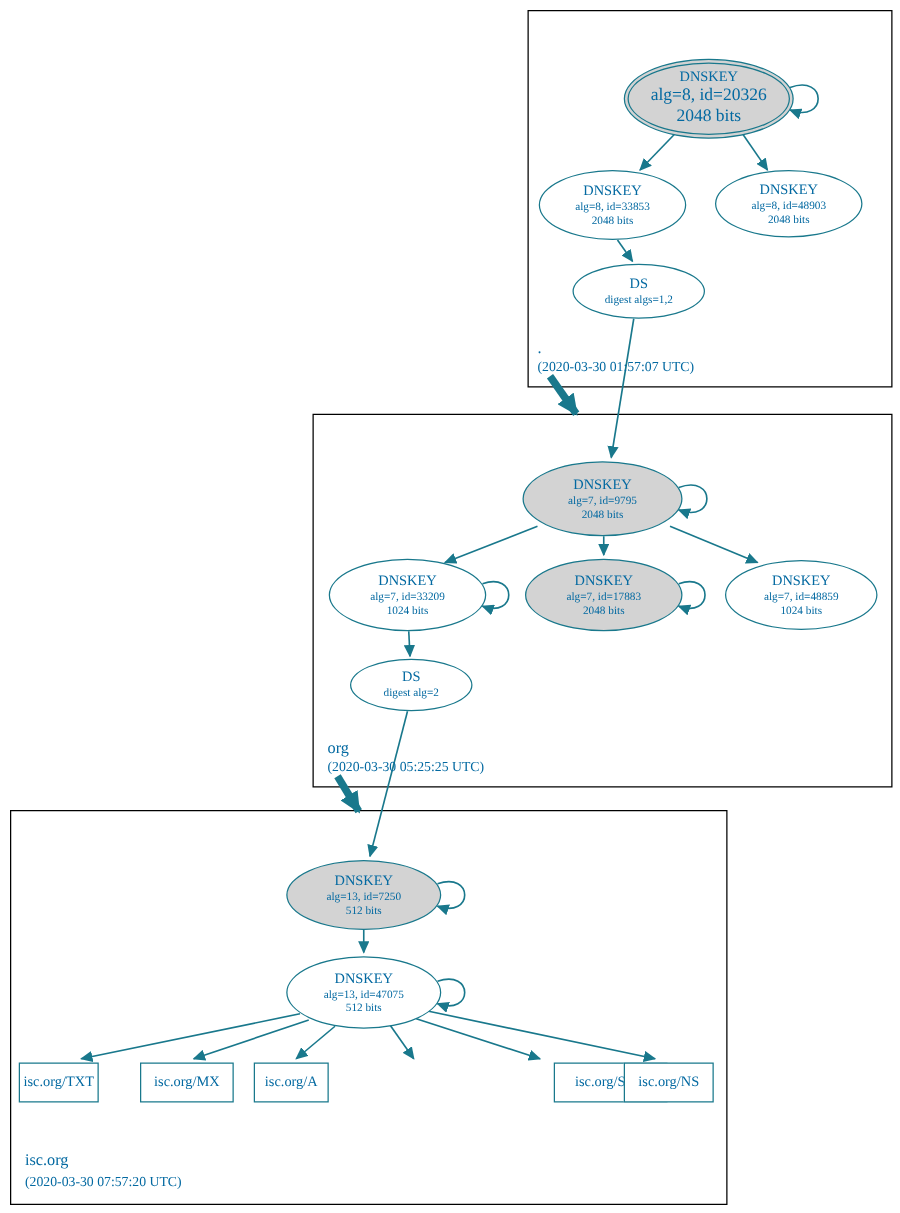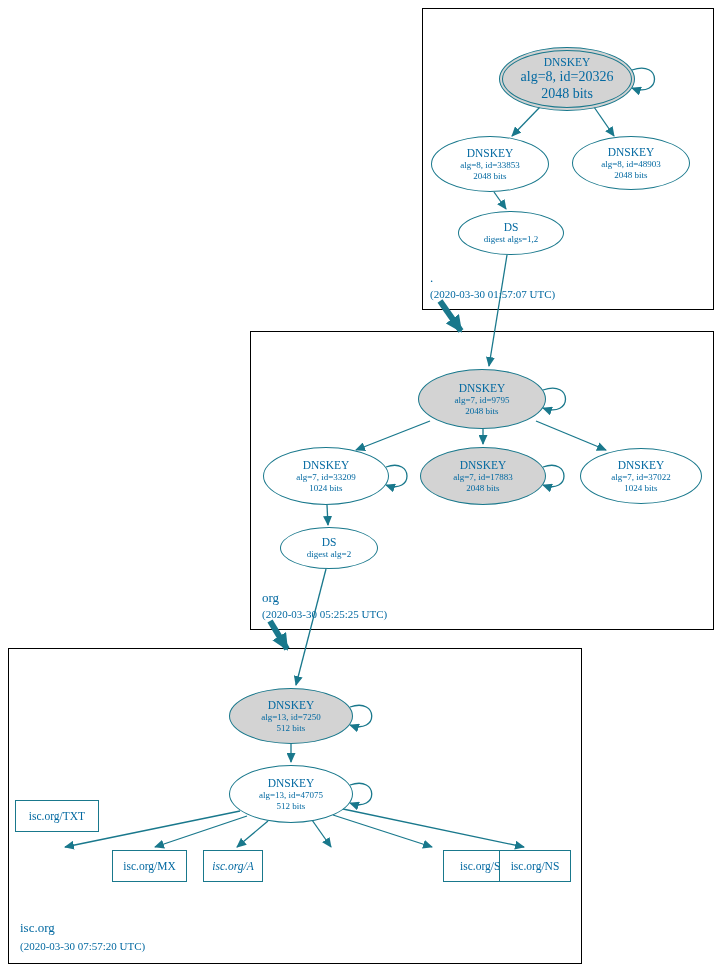--- a/index.html
+++ b/index.html
@@ -125,21 +125,21 @@
   </div>
 
   <div class="node gray" style="left:420px; top:447px; width:126px; height:58px;">
     <span class="t1">DNSKEY</span>
     <span class="t2">alg=7, id=17883</span>
     <span class="t2">2048 bits</span>
   </div>
 
   <div class="node" style="left:580px; top:448px; width:122px; height:56px;">
     <span class="t1">DNSKEY</span>
-    <span class="t2">alg=7, id=37022</span>
+    <span class="t2">alg=7, id=48859</span>
     <span class="t2">1024 bits</span>
   </div>
 
   <div class="node" style="left:280px; top:527px; width:98px; height:42px;">
     <span class="t1">DS</span>
     <span class="t2">digest alg=2</span>
   </div>
 
   <div class="zone-name" style="left:262px; top:590px;">org</div>
   <div class="zone-ts" style="left:262px; top:608px;">(2020-03-30 05:25:25 UTC)</div>
@@ -149,22 +149,22 @@
     <span class="t2">alg=13, id=7250</span>
     <span class="t2">512 bits</span>
   </div>
 
   <div class="node" style="left:229px; top:765px; width:124px; height:58px;">
     <span class="t1">DNSKEY</span>
     <span class="t2">alg=13, id=47075</span>
     <span class="t2">512 bits</span>
   </div>
 
-  <div class="rrset" style="left:15px; top:800px; width:84px; height:32px;">isc.org/TXT</div>
+  <div class="rrset" style="left:15px; top:850px; width:64px; height:32px;">isc.org/TXT</div>
   <div class="rrset" style="left:112px; top:850px; width:75px; height:32px;">isc.org/MX</div>
-  <div class="rrset" style="left:203px; top:850px; width:60px; height:32px;font-style:italic;">isc.org/A</div>
+  <div class="rrset" style="left:203px; top:850px; width:60px; height:32px;">isc.org/A</div>
   <div class="rrset" style="left:399px; top:850px; width:91px; height:32px;margin-left:44px;">isc.org/SOA</div>
   <div class="rrset" style="left:499px; top:850px; width:72px; height:32px;">isc.org/NS</div>
 
   <div class="zone-name" style="left:20px; top:920px;">isc.org</div>
   <div class="zone-ts" style="left:20px; top:940px;">(2020-03-30 07:57:20 UTC)</div>
 
 </div>
 
 </body></html>

